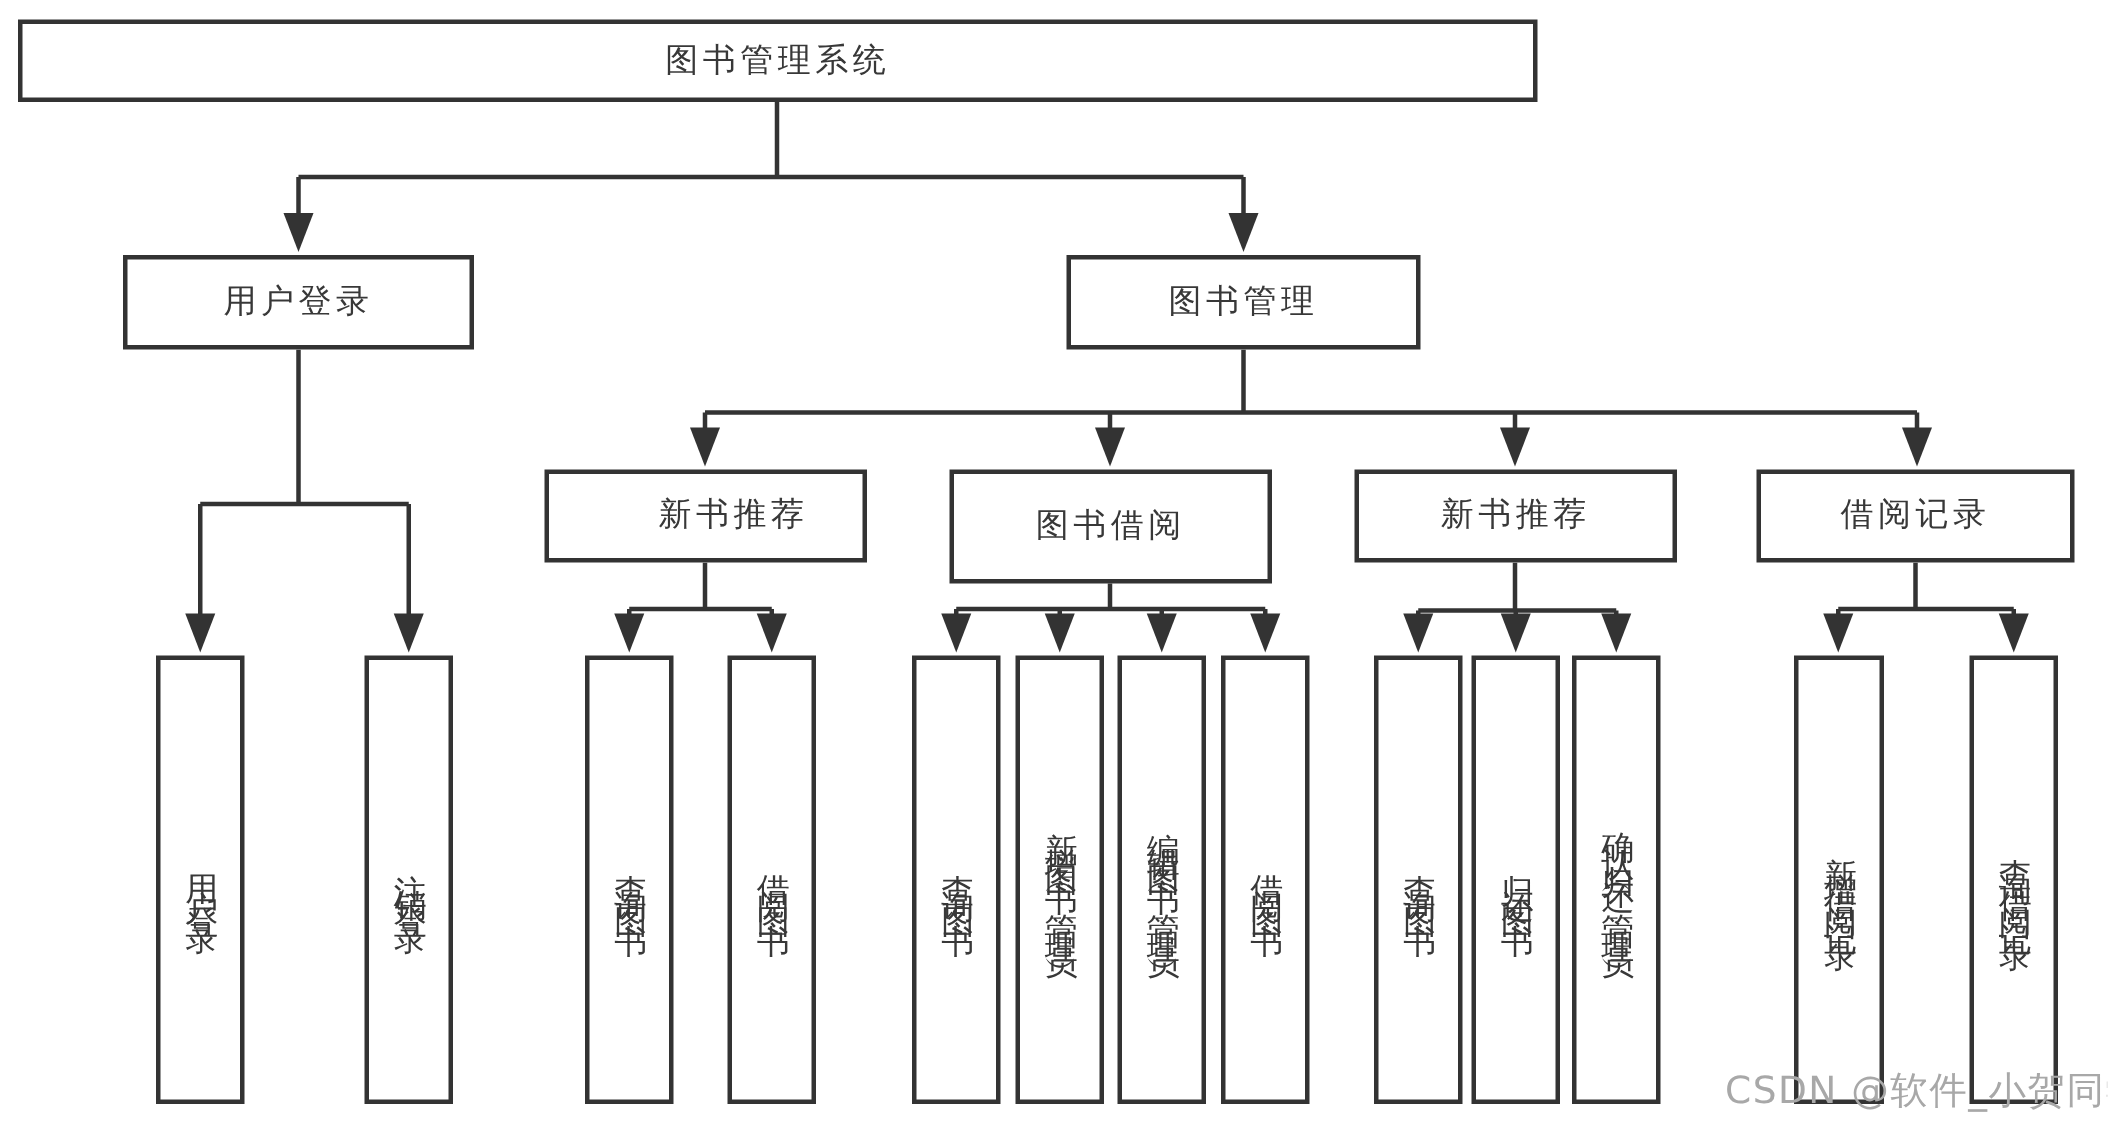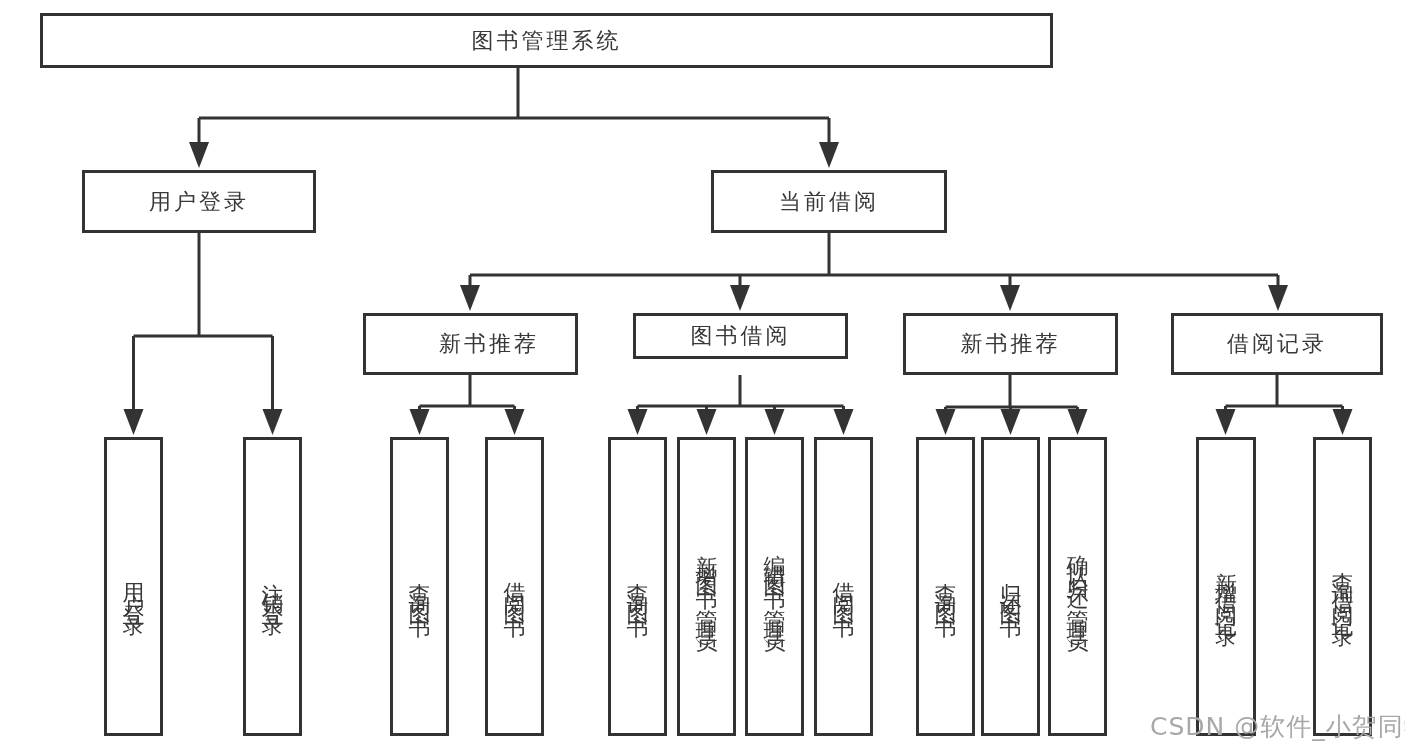--- a/index.html
+++ b/index.html
@@ -78,35 +78,35 @@
       <polygon points="764.5,409 784.5,409 774.5,435"></polygon>
       <polygon points="833.5,409 853.5,409 843.5,435"></polygon>
       <polygon points="935.5,409 955.5,409 945.5,435"></polygon>
       <polygon points="1000.5,409 1020.5,409 1010.5,435"></polygon>
       <polygon points="1067.5,409 1087.5,409 1077.5,435"></polygon>
       <polygon points="1215.5,409 1235.5,409 1225.5,435"></polygon>
       <polygon points="1332.5,409 1352.5,409 1342.5,435"></polygon>
     </g>
   </svg>
 
-  <div class="box" style="left:12px; top:13px; width:1013px; height:55px;margin-left:28px;">
+  <div class="box" style="left:12px; top:13px; width:1013px; height:55px;">
     <span class="lbl">图书管理系统</span>
   </div>
 
   <div class="box" style="left:82px; top:170px; width:234px; height:63px;">
     <span class="lbl">用户登录</span>
   </div>
   <div class="box" style="left:711px; top:170px; width:236px; height:63px;">
-    <span class="lbl">当前借阅</span>
+    <span class="lbl">图书管理</span>
   </div>
 
   <div class="box" style="left:363px; top:313px; width:215px; height:62px;padding-left:37px;">
     <span class="lbl">新书推荐</span>
   </div>
-  <div class="box" style="left:633px; top:313px; width:215px; height:46px;">
+  <div class="box" style="left:633px; top:313px; width:215px; height:76px;">
     <span class="lbl">图书借阅</span>
   </div>
   <div class="box" style="left:903px; top:313px; width:215px; height:62px;">
     <span class="lbl">新书推荐</span>
   </div>
   <div class="box" style="left:1171px; top:313px; width:212px; height:62px;text-align:center;">
     <span class="lbl">借阅记录</span>
   </div>
 
   <div class="box v" style="left:104px; top:437px; width:59px; height:299px;">

